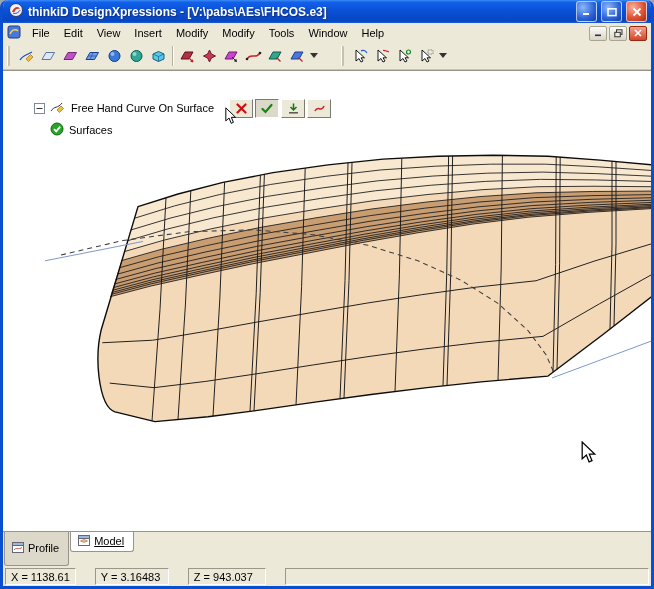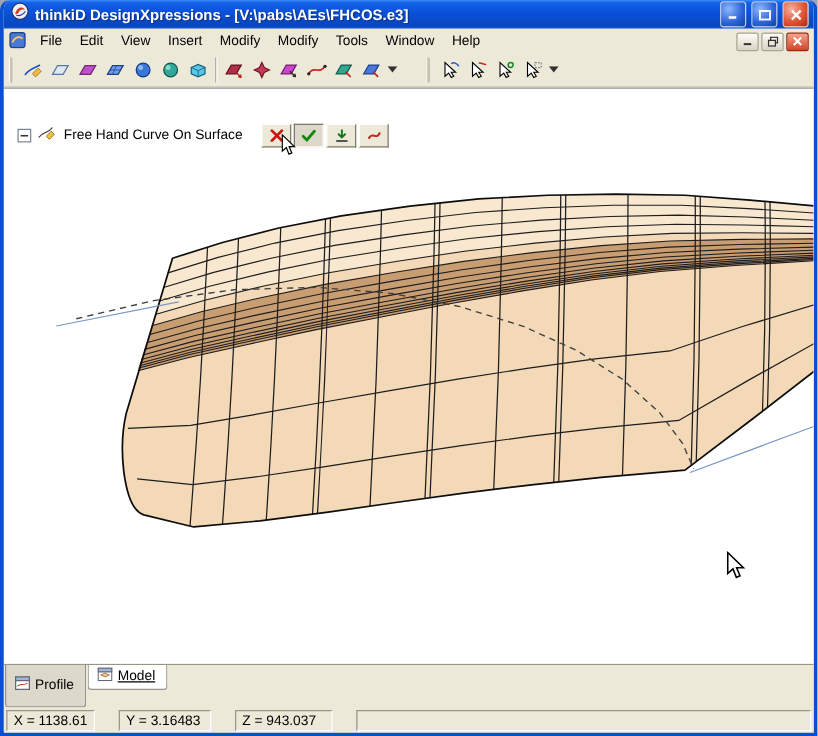--- a/index.html
+++ b/index.html
@@ -22,21 +22,21 @@
   .mclose{background:linear-gradient(#f2a28e,#d4452a);border-color:#9a2810;}
   
   .toolbar{flex:0 0 27px;display:flex;align-items:center;background:#ece9d8;border-bottom:1px solid #c9c5b5;padding:1px 3px;}
   .grip{width:3px;height:20px;margin:0 5px 0 1px;border-left:1px solid #fff;background:#c6c2b2;border-radius:1px;}
   .tbtn{width:22px;height:22px;background:transparent;border:0;padding:0;display:grid;place-items:center;}
   .tsep{width:1px;height:20px;background:#b5b1a2;box-shadow:1px 0 0 #fff;margin:0 3px;}
   .tgap{width:20px;}
   
   .client{flex:1;position:relative;background:#fff;border-top:1px solid #98948a;overflow:hidden;}
   #model-svg{position:absolute;inset:0;width:100%;height:100%;}
-  .tree{position:absolute;left:11px;top:26px;font-size:11px;z-index:3;}
+  .tree{position:absolute;left:31px;top:26px;font-size:11px;z-index:3;}
   .trow{display:flex;align-items:center;gap:5px;height:22px;}
   .expander{width:11px;height:11px;background:#fff;border:1px solid #7f8a99;display:grid;place-items:center;flex:0 0 11px;padding:0;}
   .spacer{width:11px;flex:0 0 11px;}
   .tlabel{white-space:nowrap;color:#000;}
   .olive{color:#7f6f1f;}
   .pbtns{display:flex;gap:2px;margin-left:10px;}
   .pbtn{width:24px;height:19px;background:#ece9d8;border:1px solid;border-color:#fff #7d7a6e #7d7a6e #fff;display:grid;place-items:center;padding:0;}
   .pbtn.pressed{border-color:#7d7a6e #fff #fff #7d7a6e;background:#dcd8ca;}
   .cursor{position:absolute;z-index:5;}
   
@@ -301,20 +301,28 @@
                 <path d="M1 9.8 L10 9.8" stroke="#555" stroke-width="1.5"></path>
               </svg>
             </button>
           <button class="pbtn">
               <svg width="11" height="11" viewBox="0 0 11 11">
                 <path d="M1 8 C4 1.5 7 10 10 3" stroke="#cc2222" stroke-width="1.6" fill="none"></path>
               </svg>
             </button>
         </span>
       </div>
+      <div class="trow">
+        <span class="spacer"></span>
+        <span><svg width="14" height="14" viewBox="0 0 14 14">
+              <circle cx="7" cy="7" r="6" fill="#28a428" stroke="#0d6b0d"></circle>
+              <path d="M4 7.2 L6.2 9.4 L10.2 4.6" stroke="#fff" stroke-width="1.8" fill="none"></path>
+            </svg></span>
+        <span class="tlabel">Surfaces</span>
+      </div>
     </div>
 
     <svg class="cursor" style="left:222px;top:36px;" width="13" height="18" viewBox="0 0 16 22">
         <path d="M1,1 L1,17 L5,13.5 L7.6,20 L10.4,18.8 L7.8,12.6 L13,12.6 Z" fill="#fff" stroke="#000" stroke-width="1.2"></path>
       </svg>
     <svg class="cursor" style="left:578px;top:370px;" width="17" height="23" viewBox="0 0 16 22">
         <path d="M1,1 L1,17 L5,13.5 L7.6,20 L10.4,18.8 L7.8,12.6 L13,12.6 Z" fill="#fff" stroke="#000" stroke-width="1.2"></path>
       </svg>
   </div>
 

